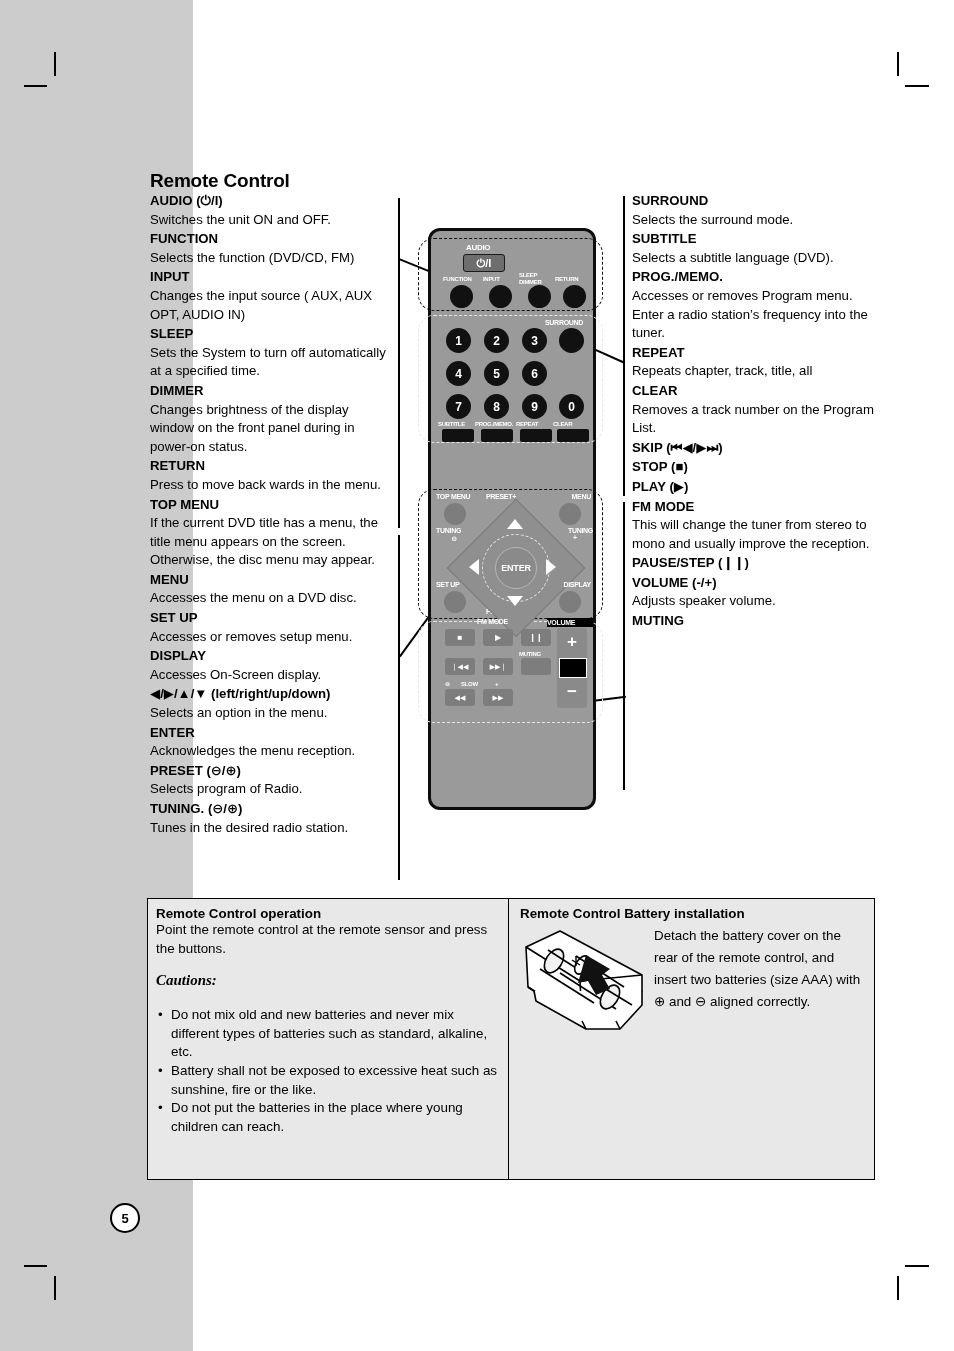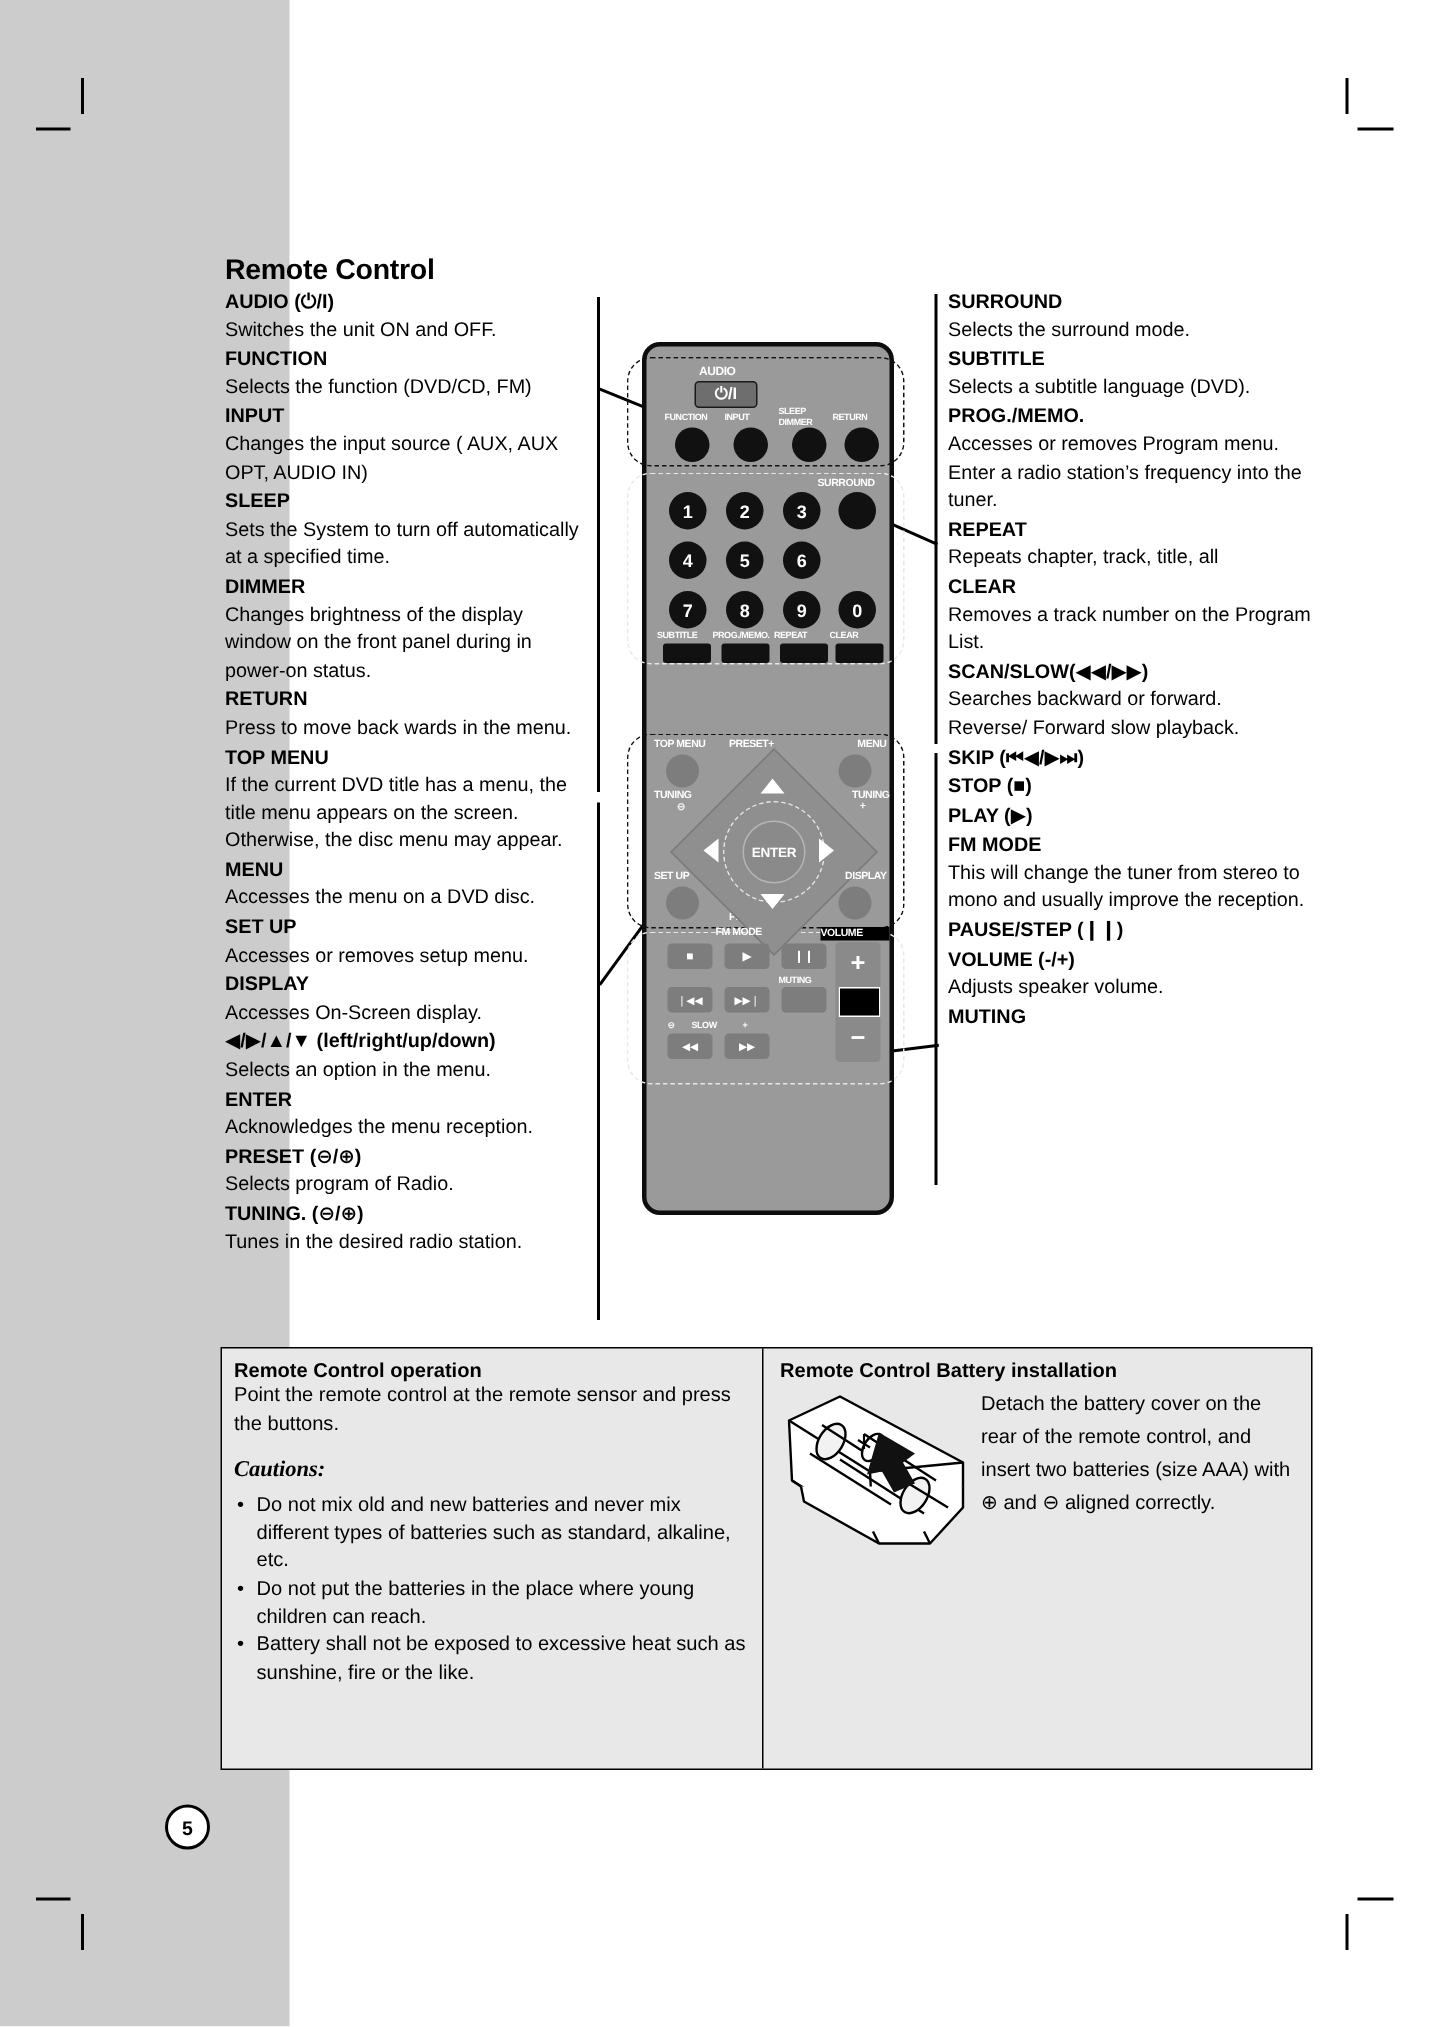--- a/index.html
+++ b/index.html
@@ -115,21 +115,21 @@
   .panel{
     position:absolute;left:147px;top:898px;width:728px;height:282px;
     background:#e8e8e8;border:1.4px solid #000;box-sizing:border-box;
   }
   .panel .vsep{position:absolute;left:360px;top:0;width:1.4px;height:100%;background:#000;}
   .p-head{font-size:13.4px;font-weight:bold;}
   .p-txt{font-size:13.4px;line-height:18.6px;}
   .pane-l{position:absolute;left:8px;top:7px;width:346px;}
   .pane-r{position:absolute;left:372px;top:7px;width:348px;}
   .cautions{
-    font-style:italic;font-weight:bold;font-size:15px;margin-top:14px;margin-bottom:5px;
+    font-style:italic;font-weight:bold;font-size:15px;margin-top:14px;margin-bottom:17px;
     font-family:"Liberation Serif","DejaVu Serif",serif;
   }
   ul.bul{margin:0;padding:0;list-style:none;}
   ul.bul li{
     font-size:13.4px;line-height:18.6px;
     padding-left:15px;position:relative;margin-bottom:0px;
   }
   ul.bul li:before{content:"\2022";position:absolute;left:2px;top:0;}
   .batt-wrap{position:relative;margin-top:4px;min-height:108px;}
   .batt-img{position:absolute;left:0;top:0;width:128px;height:108px;}
@@ -180,22 +180,20 @@
   <div class="entry"><span class="k">TUNING. (⊖/⊕)</span><br><span class="d">Tunes in the desired radio station.</span></div>
 </div>
 
 <div class="col-right">
   <div class="entry"><span class="k">SURROUND</span><br><span class="d">Selects the surround mode.</span></div>
   <div class="entry"><span class="k">SUBTITLE</span><br><span class="d">Selects a subtitle language (DVD).</span></div>
   <div class="entry"><span class="k">PROG./MEMO.</span><br><span class="d" style="white-space:pre-line">Accesses or removes Program menu.
 Enter a radio station’s frequency into the tuner.</span></div>
   <div class="entry"><span class="k">REPEAT</span><br><span class="d">Repeats chapter, track, title, all</span></div>
   <div class="entry"><span class="k">CLEAR</span><br><span class="d">Removes a track number on the Program List.</span></div>
-  <div class="entry"><span class="k">SCAN/SLOW(◀◀/▶▶)</span><br><span class="d" style="white-space:pre-line">Searches backward or forward.
-Reverse/ Forward slow playback.</span></div>
   <div class="entry"><span class="k">SKIP (⏮◀/▶⏭)</span></div>
   <div class="entry"><span class="k">STOP (■)</span></div>
   <div class="entry"><span class="k">PLAY (▶)</span></div>
   <div class="entry"><span class="k">FM MODE</span><br><span class="d">This will change the tuner from stereo to mono and usually improve the reception.</span></div>
   <div class="entry"><span class="k">PAUSE/STEP (❙❙)</span></div>
   <div class="entry"><span class="k">VOLUME (-/+)</span><br><span class="d">Adjusts speaker volume.</span></div>
   <div class="entry"><span class="k">MUTING</span></div>
 </div>
 
 <div class="remote">
@@ -308,22 +306,22 @@
 
 <div class="panel">
   <div class="vsep"></div>
 
   <div class="pane-l">
     <div class="p-head">Remote Control operation</div>
     <div class="p-txt">Point the remote control at the remote sensor and press the buttons.</div>
     <div class="cautions">Cautions:</div>
     <ul class="bul">
       <li>Do not mix old and new batteries and never mix different types of batteries such as standard, alkaline, etc.</li>
+      <li>Battery shall not be exposed to excessive heat such as sunshine, fire or the like.</li>
       <li>Do not put the batteries in the place where young children can reach.</li>
-      <li>Battery shall not be exposed to excessive heat such as sunshine, fire or the like.</li>
     </ul>
   </div>
 
   <div class="pane-r">
     <div class="p-head">Remote Control Battery installation</div>
     <div class="batt-wrap">
       <svg class="batt-img" viewBox="0 0 128 108">
         <g fill="none" stroke="#000" stroke-width="1.6" stroke-linejoin="round">
           <path d="M6 22 L40 6 L122 50 L122 66 L96 96 L62 96 L8 62 Z" fill="#ffffff"></path>
           <path d="M6 22 L60 56 L122 50"></path>

